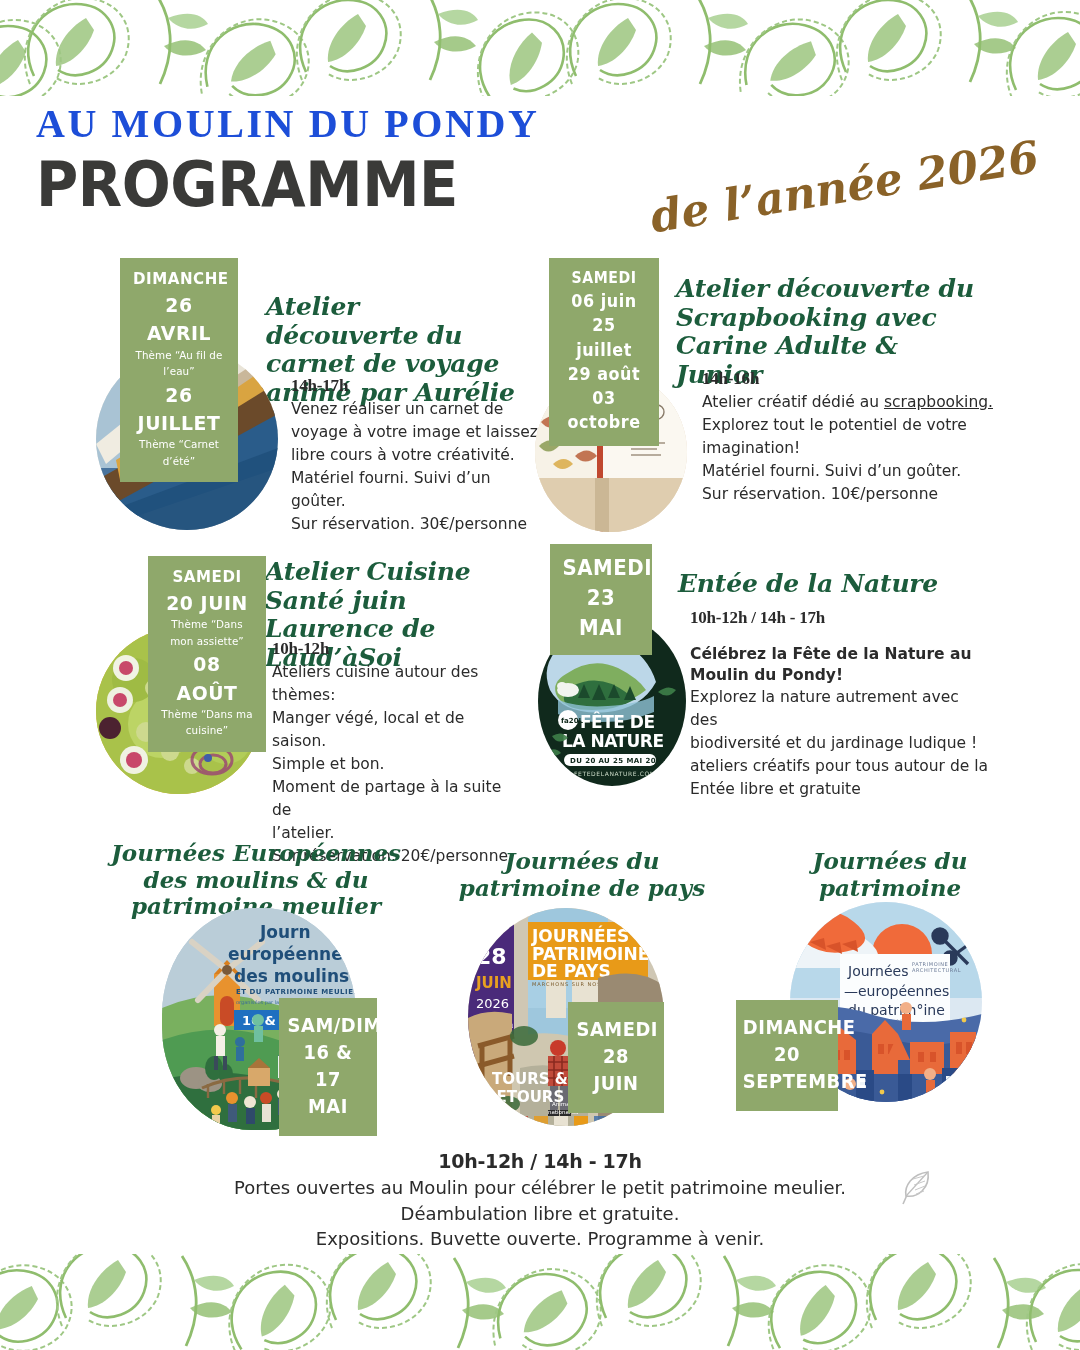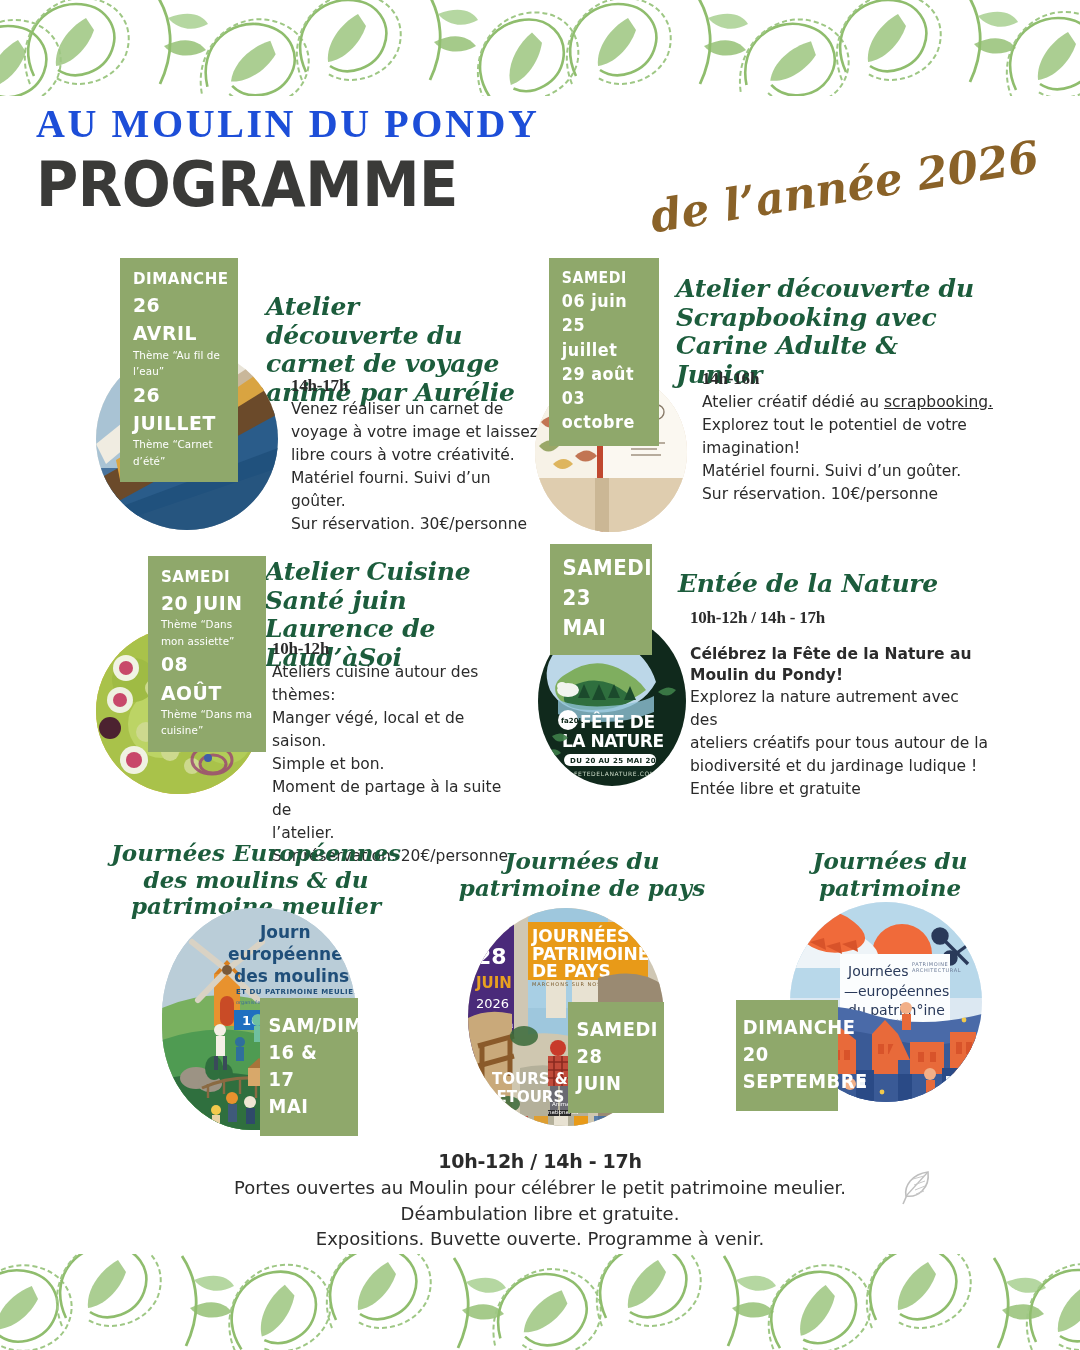--- a/index.html
+++ b/index.html
@@ -39,21 +39,21 @@
     font-style: italic; font-weight: bold;
     font-size: 44px; color: #8a6228;
     transform: rotate(-9deg); transform-origin: right bottom;
     white-space: nowrap;
   }
 
   
   .badge {
     position: absolute;
     background: #8fa86b; color: #ffffff;
-    text-align: left;
+    text-align: center;
     font-family: "DejaVu Sans", sans-serif;
     padding: 10px 10px 12px;
     z-index: 5;
   }
   .badge .bline {
     font-weight: bold; letter-spacing: 0.6px; line-height: 1.42;
     transform: scaleX(0.94);
   }
   .badge .bsmall {
     font-weight: normal; font-size: 11px; letter-spacing: 0.1px;
@@ -319,22 +319,22 @@
   <div class="bline" style="font-size:21px">SAMEDI</div>
   <div class="bline" style="font-size:21px">23</div>
   <div class="bline" style="font-size:21px">MAI</div>
 </div>
 <div class="script-title" style="left:678px; top:570px; width:320px; font-size:25px;">Entée de la Nature</div>
 <div class="body-txt" style="left:690px; top:605px; width:300px;">
   <p class="hh">10h-12h / 14h - 17h</p>
   <p style="height:14px">&nbsp;</p>
   <p class="bold" style="line-height:1.35">Célébrez la Fête de la Nature au Moulin du Pondy!</p>
   <p>Explorez la nature autrement avec des</p>
+  <p>biodiversité et du jardinage ludique !</p>
   <p>ateliers créatifs pour tous autour de la</p>
-  <p>biodiversité et du jardinage ludique !</p>
   <p>Entée libre et gratuite</p>
 </div>
 
 <div class="trio-title" style="left:108px; top:840px; width:296px;">Journées Européennes des moulins &amp; du patrimoine meulier</div>
 <div class="photo" style="left:162px; top:908px; width:194px; height:222px; border-radius:48% 48% 46% 46%;">
   <svg viewBox="0 0 194 222" preserveAspectRatio="none">
     <rect width="194" height="222" fill="#b9cbd6"></rect>
     <rect x="0" y="0" width="194" height="118" fill="#bacdd8"></rect>
     <path d="M0 100 q50 -22 104 -6 q56 16 90 0 l0 128 l-194 0z" fill="#79b05f"></path>
     <path d="M0 132 q56 -20 110 -2 q50 18 84 4 l0 88 l-194 0z" fill="#4f9b52"></path>
@@ -406,21 +406,21 @@
       <circle cx="120" cy="186" r="5" fill="#f0e6d4"></circle>
         <rect x="116" y="191" width="8" height="16" fill="#3f5a7a"></rect>
     </g>
     <g fill="#f2c94c">
       <circle cx="40" cy="208" r="2.4"></circle>
         <circle cx="136" cy="200" r="2.4"></circle>
         <circle cx="156" cy="164" r="2.4"></circle>
     </g>
   </svg>
 </div>
-<div class="badge" style="left:260px; top:998px; width:98px; padding:14px 6px 16px;">
+<div class="badge" style="left:279px; top:998px; width:98px; padding:14px 6px 16px;">
   <div class="bline" style="font-size:19px">SAM/DIM</div>
   <div class="bline" style="font-size:19px">16 &amp; 17</div>
   <div class="bline" style="font-size:19px">MAI</div>
 </div>
 
 <div class="trio-title" style="left:446px; top:848px; width:272px;">Journées du patrimoine de pays</div>
 <div class="photo" style="left:468px; top:908px; width:196px; height:218px; border-radius:50%;">
   <svg viewBox="0 0 196 218" preserveAspectRatio="none">
     <rect width="196" height="218" fill="#cfc7b4"></rect>
     <path d="M70 0 q40 -4 70 10 l0 120 q-40 14 -80 0 l0 -120z" fill="#9ec7dd"></path>

